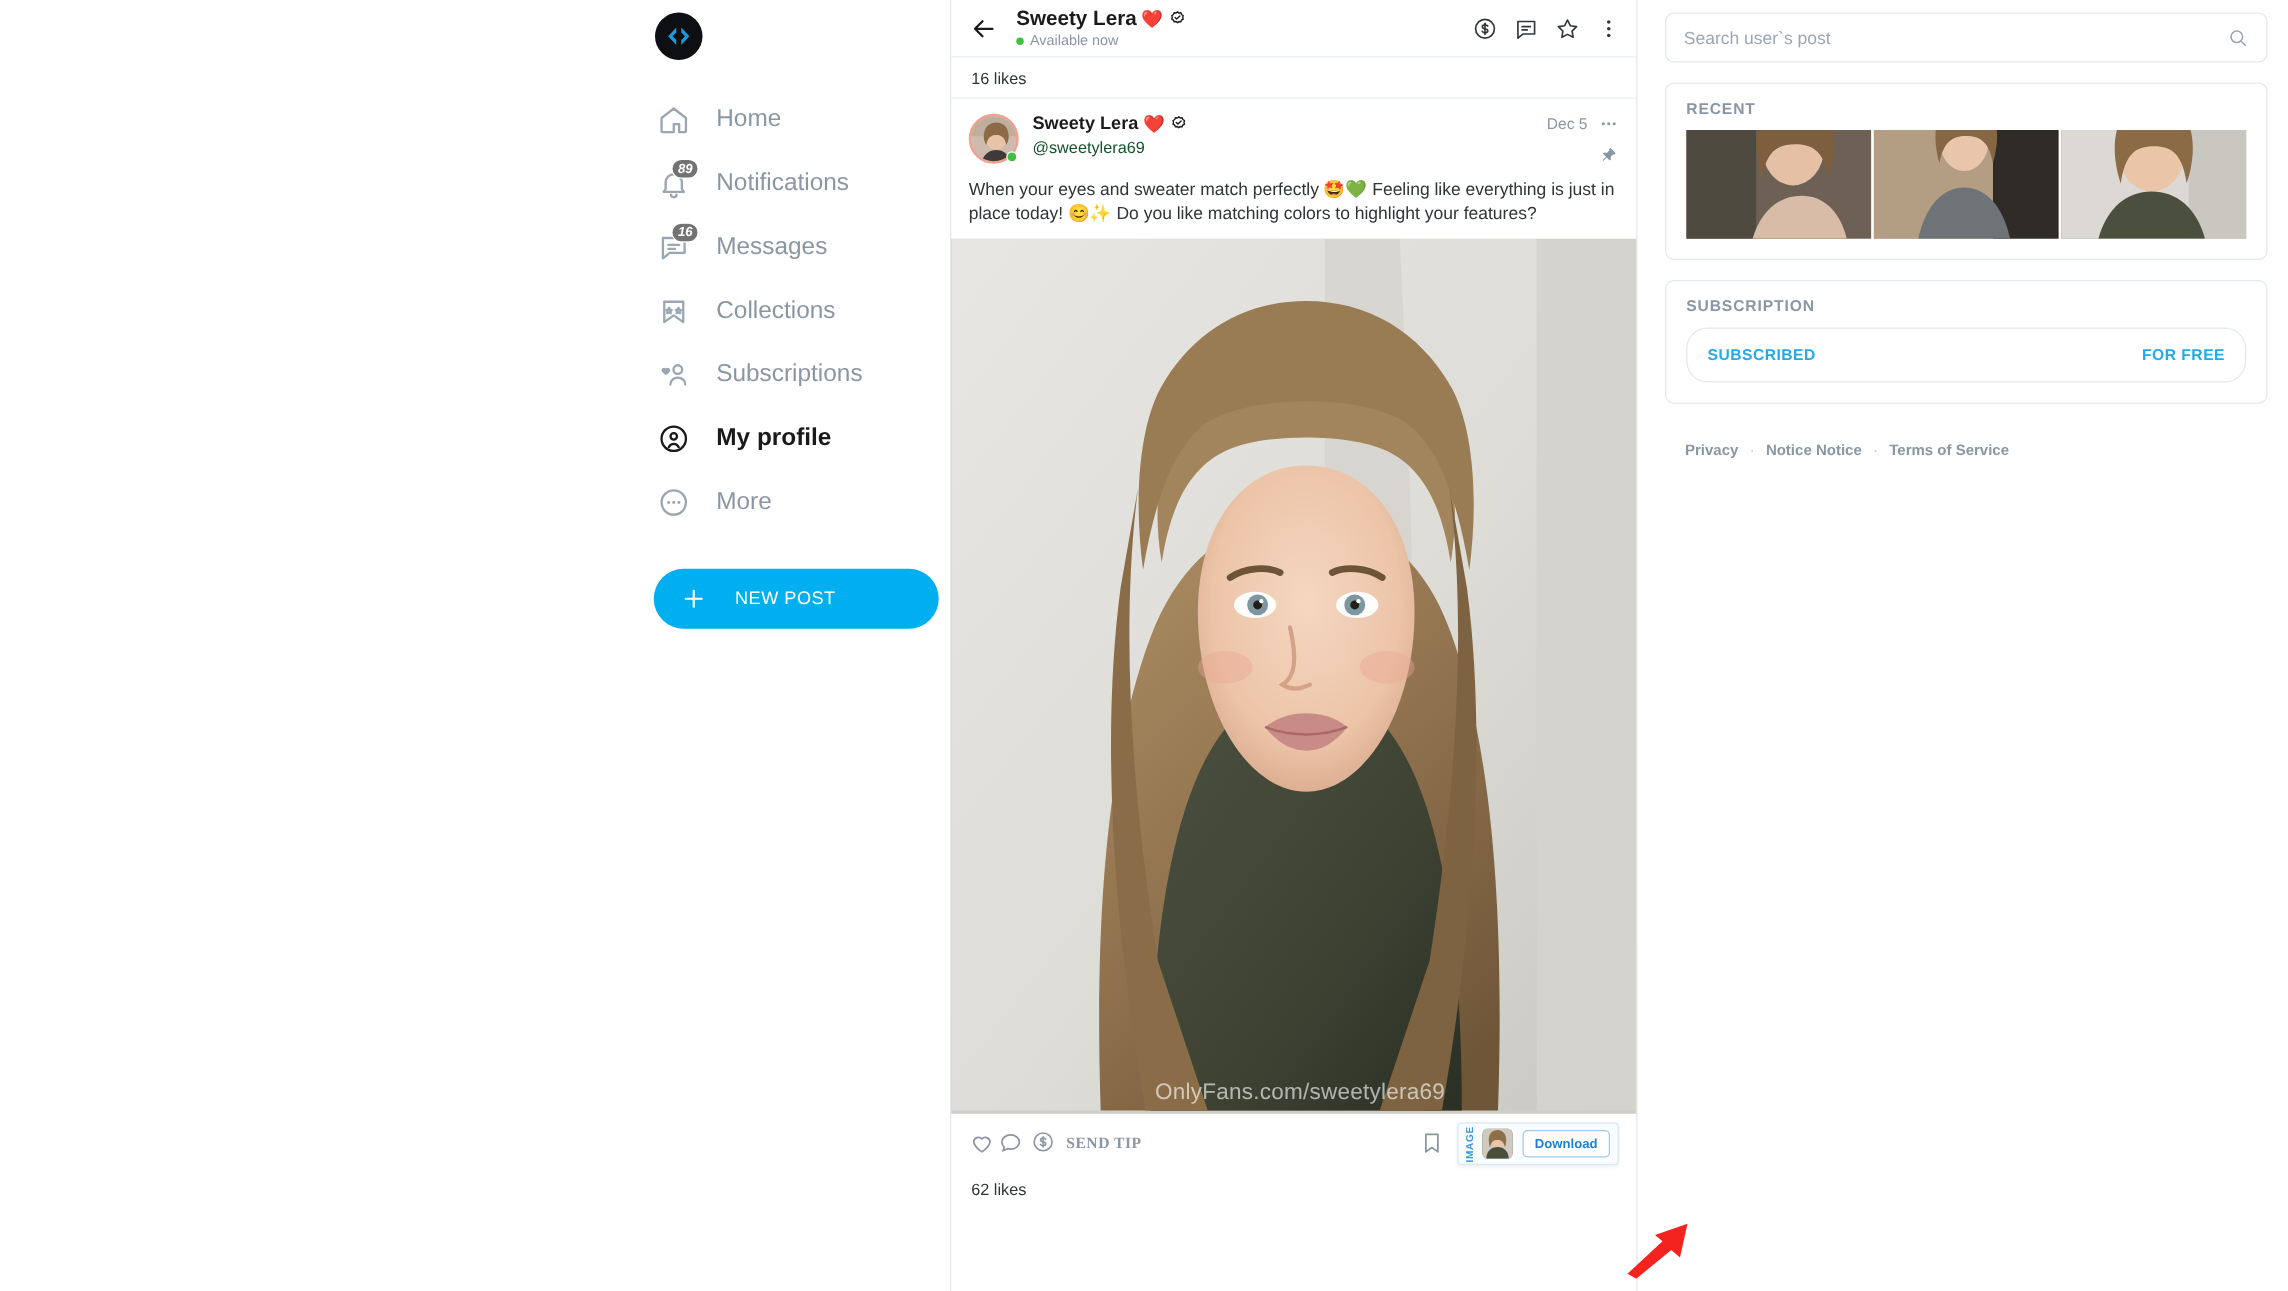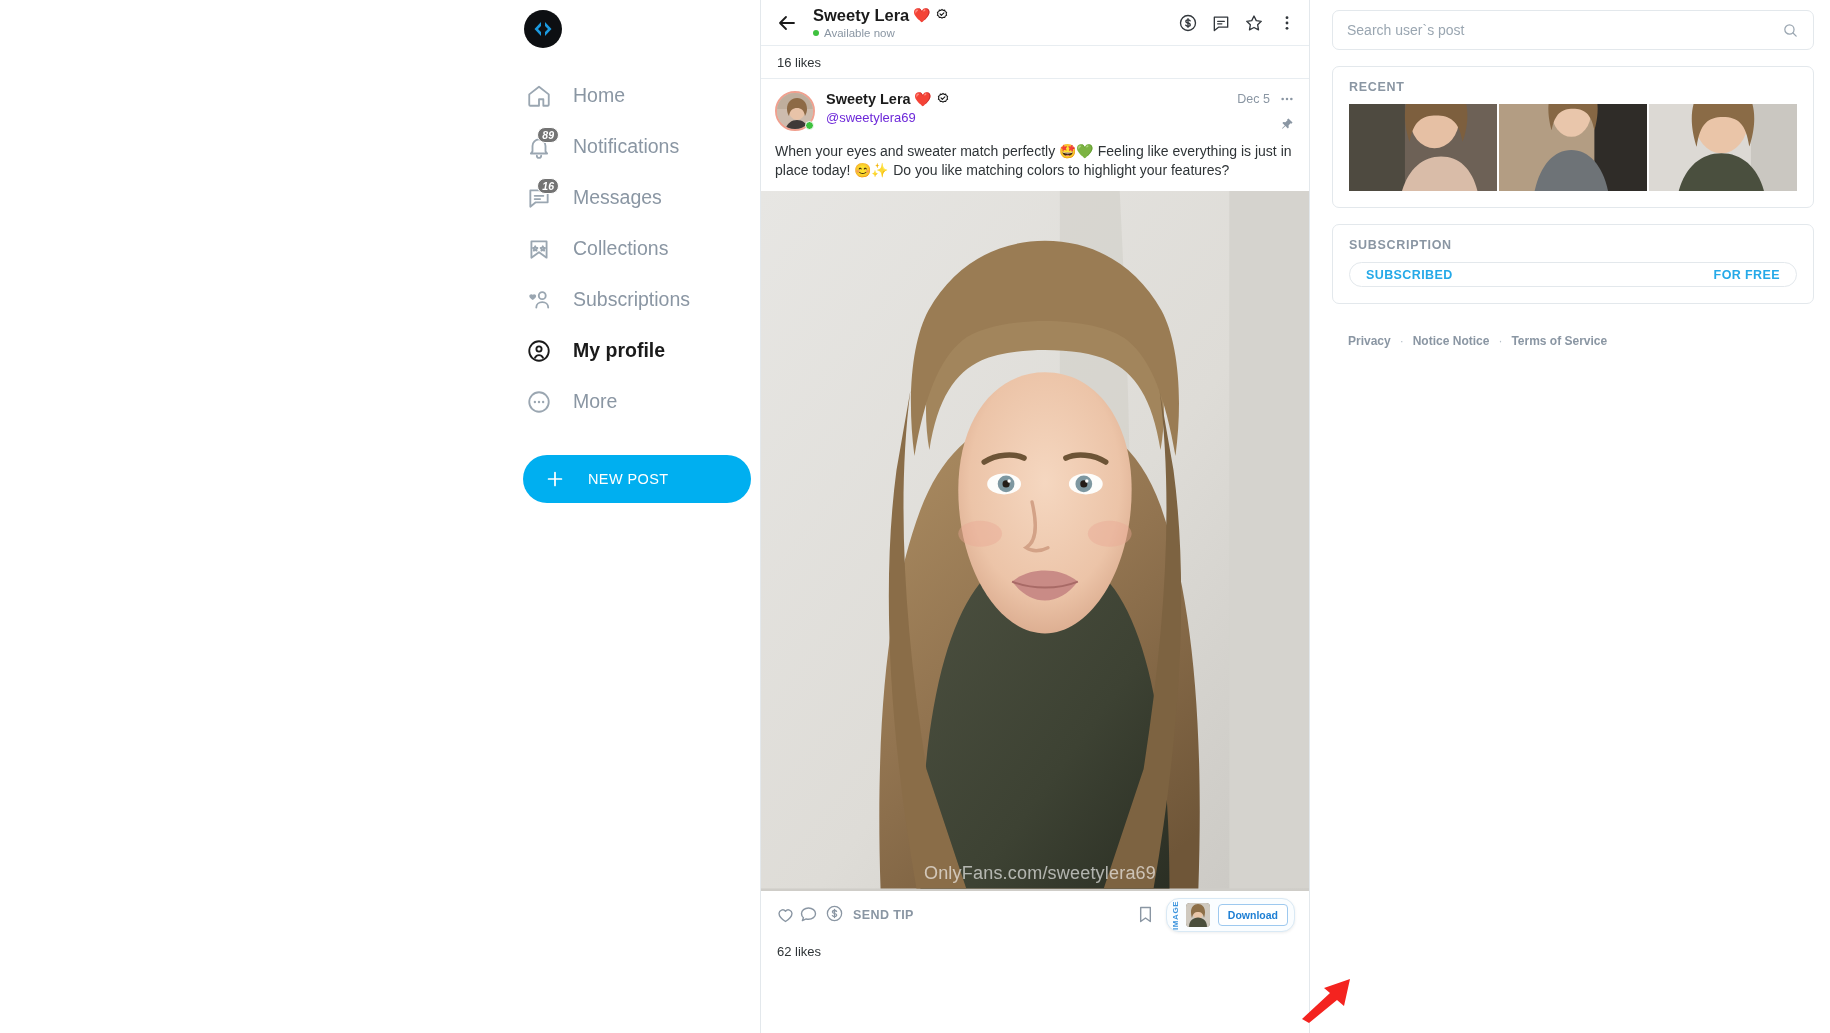--- a/index.html
+++ b/index.html
@@ -98,21 +98,21 @@
   .av-dot {
     position: absolute; bottom: 1px; right: 1px;
     width: 9px; height: 9px; border-radius: 50%;
     background: #3ec13e; border: 1.5px solid #fff;
   }
   .author-meta { flex: 1 1 auto; min-width: 0; }
   .author-name {
     font-size: 14.5px; font-weight: bold; color: #1b1b1b;
     display: flex; align-items: center; gap: 4px; line-height: 1.15;
   }
-  .author-handle { font-size: 13px; color: #6d28d9; margin-top: 2px; }
+  .author-handle { font-size: 13px; color: #14532d; margin-top: 2px; }
   .author-right { text-align: right; display:flex; flex-direction:column; align-items:flex-end;}
   .date-row { display: flex; align-items: center; gap: 9px; }
   .post-date { font-size: 12.5px; color: #8a96a3; }
   .dots-ico { width: 16px; height: 16px; cursor: pointer; }
   .pin-ico { width: 14px; height: 14px; margin-top: 10px; margin-right: 1px;}
 
   .post-text {
     padding: 11px 14px 12px 14px;
     font-size: 14px; line-height: 1.33; color: #2f3437;
   }
@@ -123,34 +123,34 @@
   .watermark {
     position: absolute; bottom: 7px; left: 10px; right: 0;
     text-align: center; color: rgba(255,255,255,.62);
     font-size: 18px; letter-spacing: .2px;
     pointer-events: none;
   }
   .action-bar {
     height: 47px; display: flex; align-items: center;
     padding: 0 14px; position: relative;
   }
-  .act-left { display: flex; align-items: center; gap: 2px; }
+  .act-left { display: flex; align-items: center; gap: 2px; font-family: Liberation Serif, serif; }
   .act-ico { width: 21px; height: 21px; cursor: pointer; display:block;}
   .tip-btn {
     display: flex; align-items: center; gap: 7px;
     cursor: pointer; color: #8a96a3;
     font-size: 12.5px; font-weight: bold; letter-spacing: .4px;
     margin-left: 4px;
   }
   .act-right { margin-left: auto; display: flex; align-items: center; gap: 10px; }
 
   .dl-pop {
     display: flex; align-items: center;
     background: #fafdff; border: 1px solid #d9e9f5;
-    border-radius: 13px; height: 34px; padding: 0 6px 0 0;
+    border-radius: 3px; height: 34px; padding: 0 6px 0 0;
     box-shadow: 0 1px 3px rgba(0,0,0,.07);
   }
   .dl-tag {
     writing-mode: vertical-rl; transform: rotate(180deg);
     font-size: 8px; font-weight: bold; color: #3b93dd;
     letter-spacing: .6px; padding: 0 4px; height: 100%;
     display: flex; align-items: center; justify-content: center;
   }
   .dl-thumb {
     width: 24px; height: 24px; border-radius: 4px;
@@ -179,21 +179,21 @@
   }
   .search-input::placeholder { color: #9aa6b1; }
   .search-ico { width: 17px; height: 17px; flex:0 0 17px;}
   .card-title {
     font-size: 12.5px; color: #8a96a3; font-weight: bold;
     letter-spacing: .7px; padding: 13px 16px 10px;
   }
   .recent-strip { display: flex; padding: 0 16px 16px; gap: 2px; }
   .thumb { flex: 1 1 0; height: 87px; overflow: hidden; position: relative; background:#b8ae9e;}
   .sub-pill {
-    margin: 0 16px 16px; height: 25px;
+    margin: 0 16px 16px; height: 44px;
     border: 1px solid #e3e8ec; border-radius: 17px;
     display: flex; align-items: center; justify-content: space-between;
     padding: 0 16px; cursor: pointer;
   }
   .sub-pill span { font-size: 12.5px; font-weight: bold; color: #25a9e8; letter-spacing: .4px; }
   .footer-links {
     display: flex; align-items: center; gap: 9px;
     padding: 14px 0 0 16px; font-size: 12px; color: #8a96a3;
   }
   .footer-links a { color: #8a96a3; text-decoration: none; cursor: pointer; font-weight:bold;}

